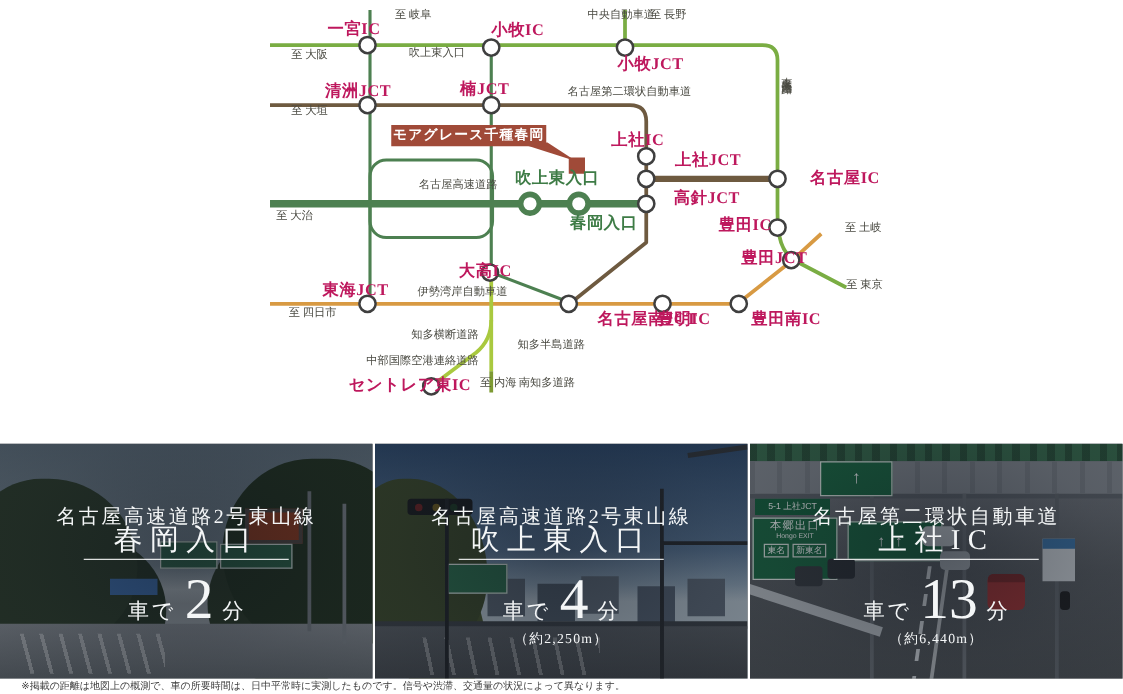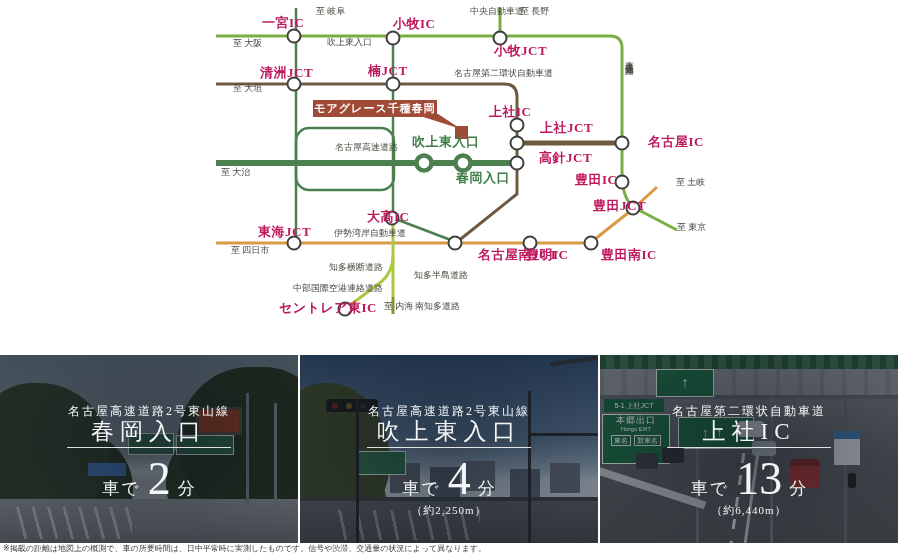--- a/index.html
+++ b/index.html
@@ -32,21 +32,21 @@
   .ml.grn{font-size:13px;font-weight:bold;color:var(--grnlabel);letter-spacing:0.5px;}
   .ml.vert{font-size:9px;writing-mode:vertical-rl;letter-spacing:1px;color:#4a4a42;}
   .badge{position:absolute;left:313px;top:100px;width:124px;height:17px;background:var(--badge);
          color:#fff;font-size:11px;font-weight:bold;letter-spacing:1px;text-align:center;line-height:17px;}
   
   .card{position:absolute;top:355px;width:298px;height:188px;overflow:hidden;background:#20262c;}
   .card .ph{position:absolute;inset:0;}
   .ph > div{position:absolute;}
   .scrim{position:absolute;inset:0;background:radial-gradient(ellipse at 50% 45%,rgba(10,16,26,0.55),rgba(10,16,26,0.38) 62%,rgba(10,16,26,0.32));}
   .ovl{position:absolute;inset:0;color:#f4f6f7;text-align:center;}
-  .ovl .road{position:absolute;top:48px;width:100%;font-size:12px;letter-spacing:2px;}
+  .ovl .road{position:absolute;top:48px;width:100%;font-size:16px;letter-spacing:2px;}
   .ovl .pname{position:absolute;top:61px;width:100%;font-size:23px;letter-spacing:6px;font-weight:500;}
   .ovl .divider{position:absolute;top:92px;left:50%;transform:translateX(-50%);width:164px;height:1px;background:rgba(255,255,255,0.85);}
   .ovl .time{position:absolute;top:102px;width:100%;display:flex;justify-content:center;align-items:baseline;}
   .ovl .tp{font-size:17px;letter-spacing:2px;margin-right:7px;}
   .ovl .tv{font-size:46px;line-height:44px;}
   .ovl .tu{font-size:17px;letter-spacing:1px;margin-left:7px;}
   .ovl .dist{position:absolute;top:148px;width:100%;font-size:11px;letter-spacing:1px;}
   
   .p1-sky{inset:0;background:linear-gradient(180deg,#5f6e79,#7b8992 52%,#a8b0b4 62%,#959ca0 68%);}
   .p1-trees-l{left:-25px;top:28px;width:135px;height:135px;background:#2e3d2b;border-radius:45% 55% 50% 40%;box-shadow:35px 35px 0 -12px #283626;}
@@ -91,21 +91,21 @@
   .p3-car-w{left:138px;top:66px;width:26px;height:16px;background:#c9ced2;border-radius:4px;}
   .p3-car-s{left:152px;top:86px;width:24px;height:15px;background:#aab0b5;border-radius:4px;}
   .p3-car-r{left:190px;top:104px;width:30px;height:22px;background:#a33636;border-top:7px solid #7c2a2a;border-radius:5px;}
   .p3-car-d{left:62px;top:92px;width:22px;height:16px;background:#2f3337;border-radius:3px;box-shadow:-26px 6px 0 #3a3e42;}
   .p3-truck{left:234px;top:76px;width:26px;height:26px;background:#cfd4d8;border-top:8px solid #3f77aa;}
   .p3-moto{left:248px;top:118px;width:8px;height:15px;background:#222;border-radius:3px;}
   .p3-rail{left:-12px;top:128px;width:120px;height:8px;background:#b9bec2;transform:rotate(18deg);}
   
   .footer{position:absolute;left:0;top:543px;width:898px;height:12px;background:#fff;
           font-family:"Liberation Sans","DejaVu Sans",sans-serif;font-size:8px;line-height:12px;
-          color:#3b3b3b;padding-left:3px;box-sizing:border-box;}
+          color:#3b3b3b;padding-left:17px;box-sizing:border-box;}
 </style>
 </head>
 <body>
 
 <div class="map">
   <svg class="map-svg" width="898" height="355" viewBox="0 0 898 355">
     <path class="rd rd-nexco" d="M216 36 H610 Q622 36 622 48 V170 C622 192 626 200 633 207 L677 230"></path>
     <path class="rd rd-nexco" d="M500 8 V38"></path>
     <path class="rd rd-ring" d="M216 84 H504 Q517 84 517 97 V194 L457 242"></path>
     <path class="rd rd-ring rd-thick5" d="M517 143 H622"></path>

